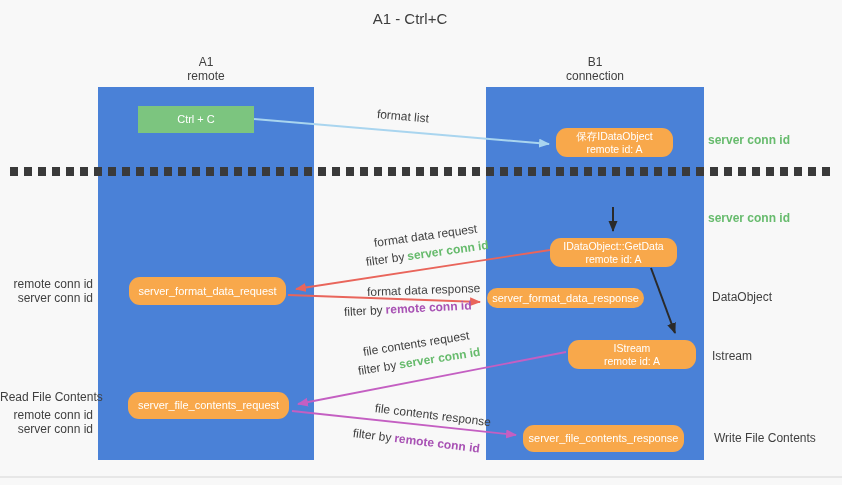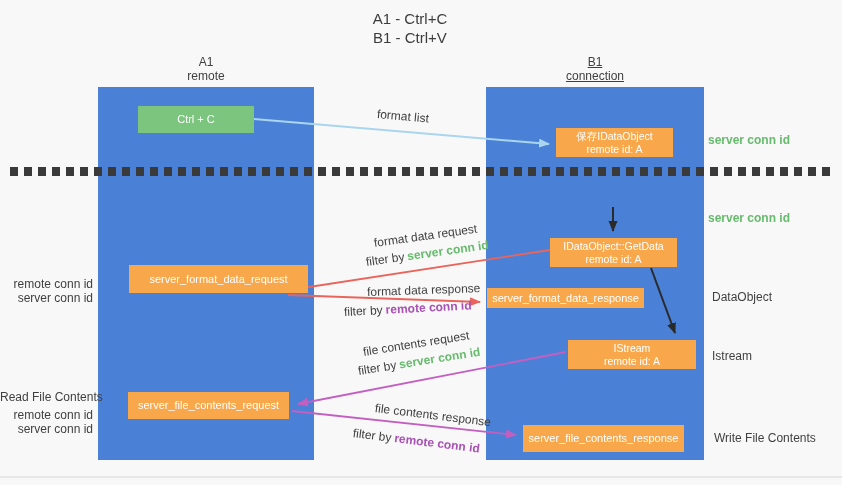--- a/index.html
+++ b/index.html
@@ -14,21 +14,21 @@
 
   
   .title{
     position:absolute;left:0;top:9px;width:820px;
     text-align:center;font-size:15px;line-height:19px;color:#3c3c3c;
   }
 
   
   .col-header{position:absolute;text-align:center;font-size:12px;line-height:14px;color:#3f3f3f;}
   .col-header.left{left:98px;top:55px;width:216px;}
-  .col-header.right{left:486px;top:55px;width:218px;text-decoration:underline;}
+  .col-header.right{left:486px;top:55px;width:218px;}
 
   
   .column{position:absolute;background:#4a81d7;z-index:1;}
   .column.left{left:98px;top:87px;width:216px;height:373px;}
   .column.right{left:486px;top:87px;width:218px;height:373px;}
 
   
   .divider{
     position:absolute;left:10px;top:167px;width:824px;height:9px;z-index:2;
     background:repeating-linear-gradient(90deg,#3a3a3a 0 8px,transparent 8px 14px);
@@ -40,28 +40,28 @@
   
   svg.arrows{position:absolute;left:0;top:0;z-index:3;pointer-events:none;}
 
   
   .node{
     position:absolute;z-index:4;
     display:flex;flex-direction:column;align-items:center;justify-content:center;
     color:#fff;text-align:center;font-size:11px;line-height:13px;white-space:nowrap;
   }
   .node.green{background:#7cc57f;}
-  .node.orange{background:#f8a84b;}
+  .node.orange{background:#f8a84b;border-radius:11px;}
   .node.two-line{font-size:10.5px;}
 
   #node-ctrl-c   {left:138px;top:106px;width:116px;height:27px;}
   #node-save-obj {left:556px;top:128px;width:117px;height:29px;}
   #node-ctrl-v   {left:554px;top:180px;width:119px;height:27px;}
   #node-getdata  {left:550px;top:238px;width:127px;height:29px;}
-  #node-fmt-req  {left:129px;top:265px;width:179px;height:28px;}
+  #node-fmt-req  {left:129px;top:277px;width:157px;height:28px;}
   #node-fmt-resp {left:487px;top:288px;width:157px;height:20px;}
   #node-istream  {left:568px;top:340px;width:128px;height:29px;}
   #node-file-req {left:128px;top:392px;width:161px;height:27px;}
   #node-file-resp{left:523px;top:425px;width:161px;height:27px;}
 
   
   .side-label{position:absolute;z-index:4;font-size:12px;line-height:14px;white-space:nowrap;}
   .side-label.green{color:#67bb6d;font-weight:bold;}
   .side-label.dark{color:#3f3f3f;}
   .left-block{left:0;width:93px;text-align:right;}
@@ -94,21 +94,20 @@
   #cap-file-resp   {left:375px;top:401px;transform:rotate(7deg);}
   #cap-file-resp-f {left:353px;top:426px;transform:rotate(7deg);}
 </style>
 </head>
 <body>
 
 <div id="canvas">
 
   <div class="title">
     <div>A1 - Ctrl+C</div>
-    <div>B1 - Ctrl+V</div>
   </div>
 
   <div class="col-header left">
     <div>A1</div>
     <div>remote</div>
   </div>
   <div class="col-header right">
     <div>B1</div>
     <div>connection</div>
   </div>

